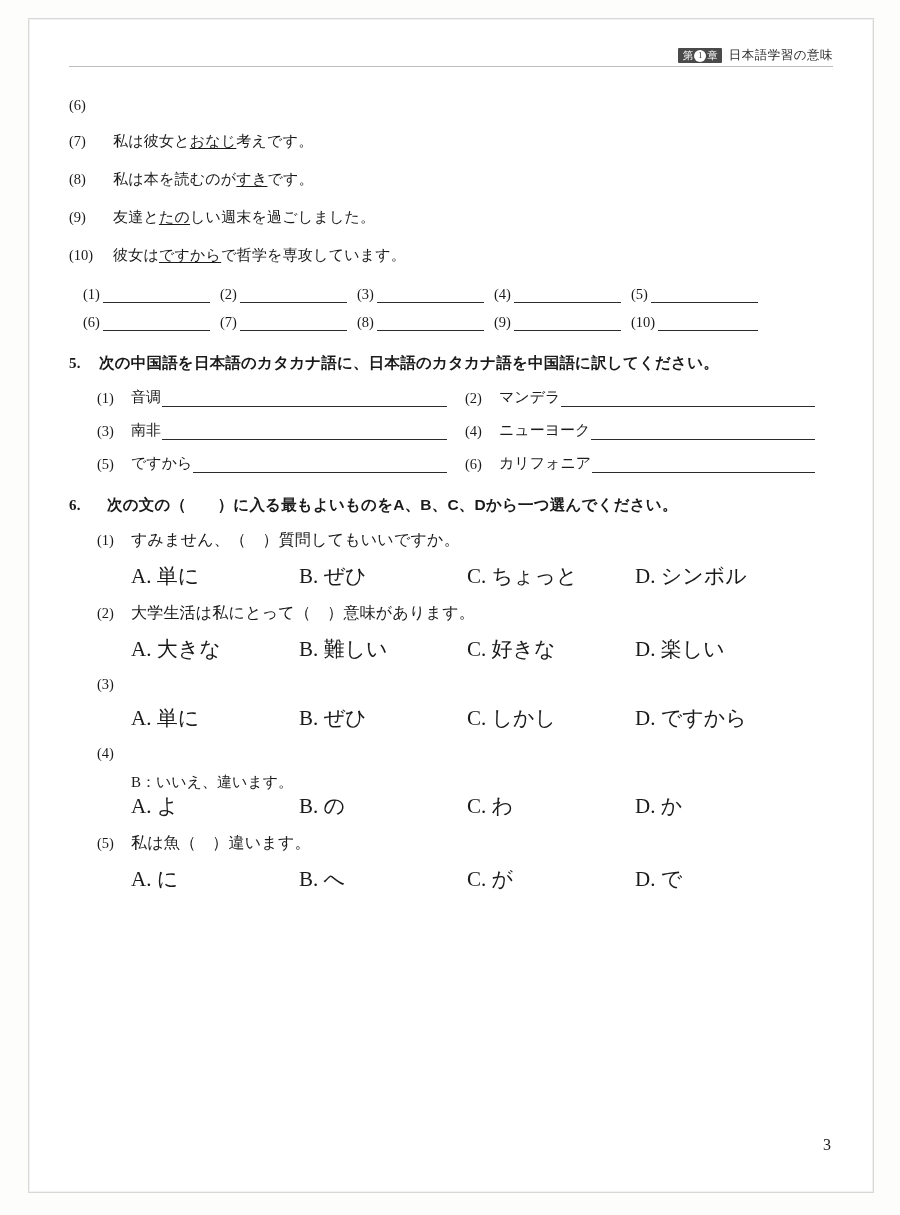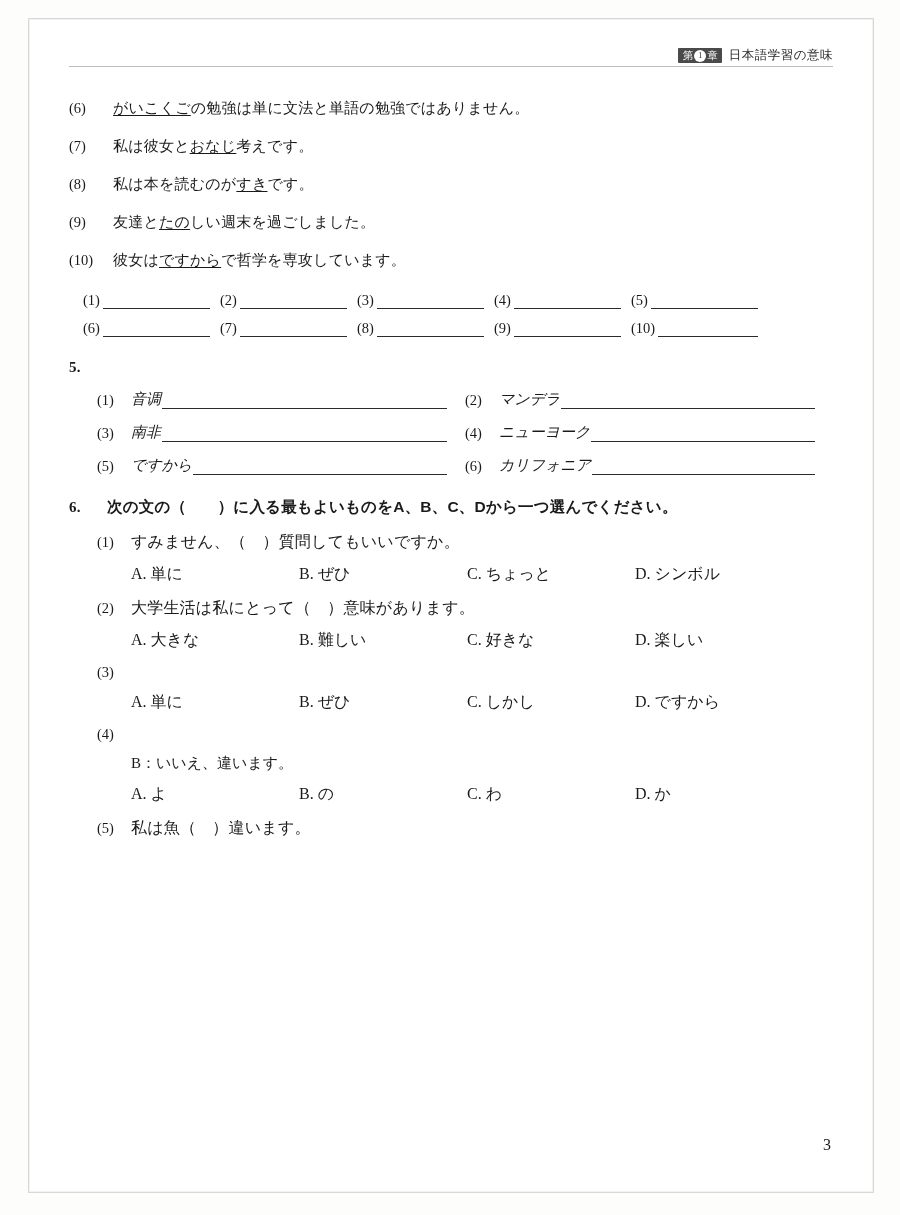--- a/index.html
+++ b/index.html
@@ -153,21 +153,20 @@
     box-sizing: border-box;
   }
   .kt-item .kt-num {
     width: 34px;
     flex: 0 0 34px;
     font-size: 14.5px;
   }
   .kt-item .kt-word {
     font-size: 15px;
     white-space: nowrap;
-    font-style: italic;
   }
   .kt-item .kt-rule {
     flex: 1;
     border-bottom: 1px solid #2b2b2b;
     height: 13px;
     margin-left: 1px;
     margin-right: 18px;
   }
 
   
@@ -179,27 +178,26 @@
   }
   .mc-q .mc-num {
     width: 34px;
     flex: 0 0 34px;
     font-size: 14.5px;
   }
   .mc-q .mc-text { font-size: 16px; letter-spacing: 0.2px; }
   .mc-sub {
     padding-left: 62px;
     font-size: 15px;
-    margin-bottom: 11px;
   }
   .mc-opts {
     display: flex;
     padding-left: 62px;
     margin-bottom: 13px;
-    font-size: 16px;
+    font-size: 21px;
   }
   .mc-opt { width: 168px; }
 
   .page-num {
     position: absolute;
     right: 42px;
     bottom: 38px;
     font-size: 16px;
     font-family: "Liberation Serif", serif;
     color: #1a1a1a;
@@ -219,21 +217,20 @@
       </span>
       <span>日本語学習の意味</span>
     </div>
     <div class="head-rule"></div>
 
     <div class="content">
 
       <div>
         <div class="q-line">
           <span class="q-num">(6)</span>
-          <span class="q-text"><span class="u">がいこくご</span><span>の勉強は単に文法と単語の勉強ではありません。</span></span>
         </div>
         <div class="q-line">
           <span class="q-num">(7)</span>
           <span class="q-text"><span>私は彼女と</span><span class="u">おなじ</span><span>考えです。</span></span>
         </div>
         <div class="q-line">
           <span class="q-num">(8)</span>
           <span class="q-text"><span>私は本を読むのが</span><span class="u">すき</span><span>です。</span></span>
         </div>
         <div class="q-line">
@@ -287,20 +284,21 @@
           <span class="rule"></span>
         </div>
         <div class="blank-cell">
           <span class="lbl">(10)</span>
           <span class="rule"></span>
         </div>
       </div>
 
       <div class="sec-head">
         <span class="sec-num">5.</span>
+        <span>次の中国語を日本語のカタカナ語に、日本語のカタカナ語を中国語に訳してください。</span>
       </div>
 
       <div class="kt-row">
         <div class="kt-item">
           <span class="kt-num">(1)</span>
           <span class="kt-word">音调</span>
           <span class="kt-rule"></span>
         </div>
         <div class="kt-item">
           <span class="kt-num">(2)</span>
@@ -378,18 +376,24 @@
         <span class="mc-opt">A. よ</span>
         <span class="mc-opt">B. の</span>
         <span class="mc-opt">C. わ</span>
         <span class="mc-opt">D. か</span>
       </div>
 
       <div class="mc-q">
         <span class="mc-num">(5)</span>
         <span class="mc-text">私は魚（　）違います。</span>
       </div>
+      <div class="mc-opts">
+        <span class="mc-opt">A. に</span>
+        <span class="mc-opt">B. へ</span>
+        <span class="mc-opt">C. が</span>
+        <span class="mc-opt">D. で</span>
+      </div>
 
     </div>
 
     <div class="page-num">3</div>
   </div>
 </div>
 
 </body></html>

